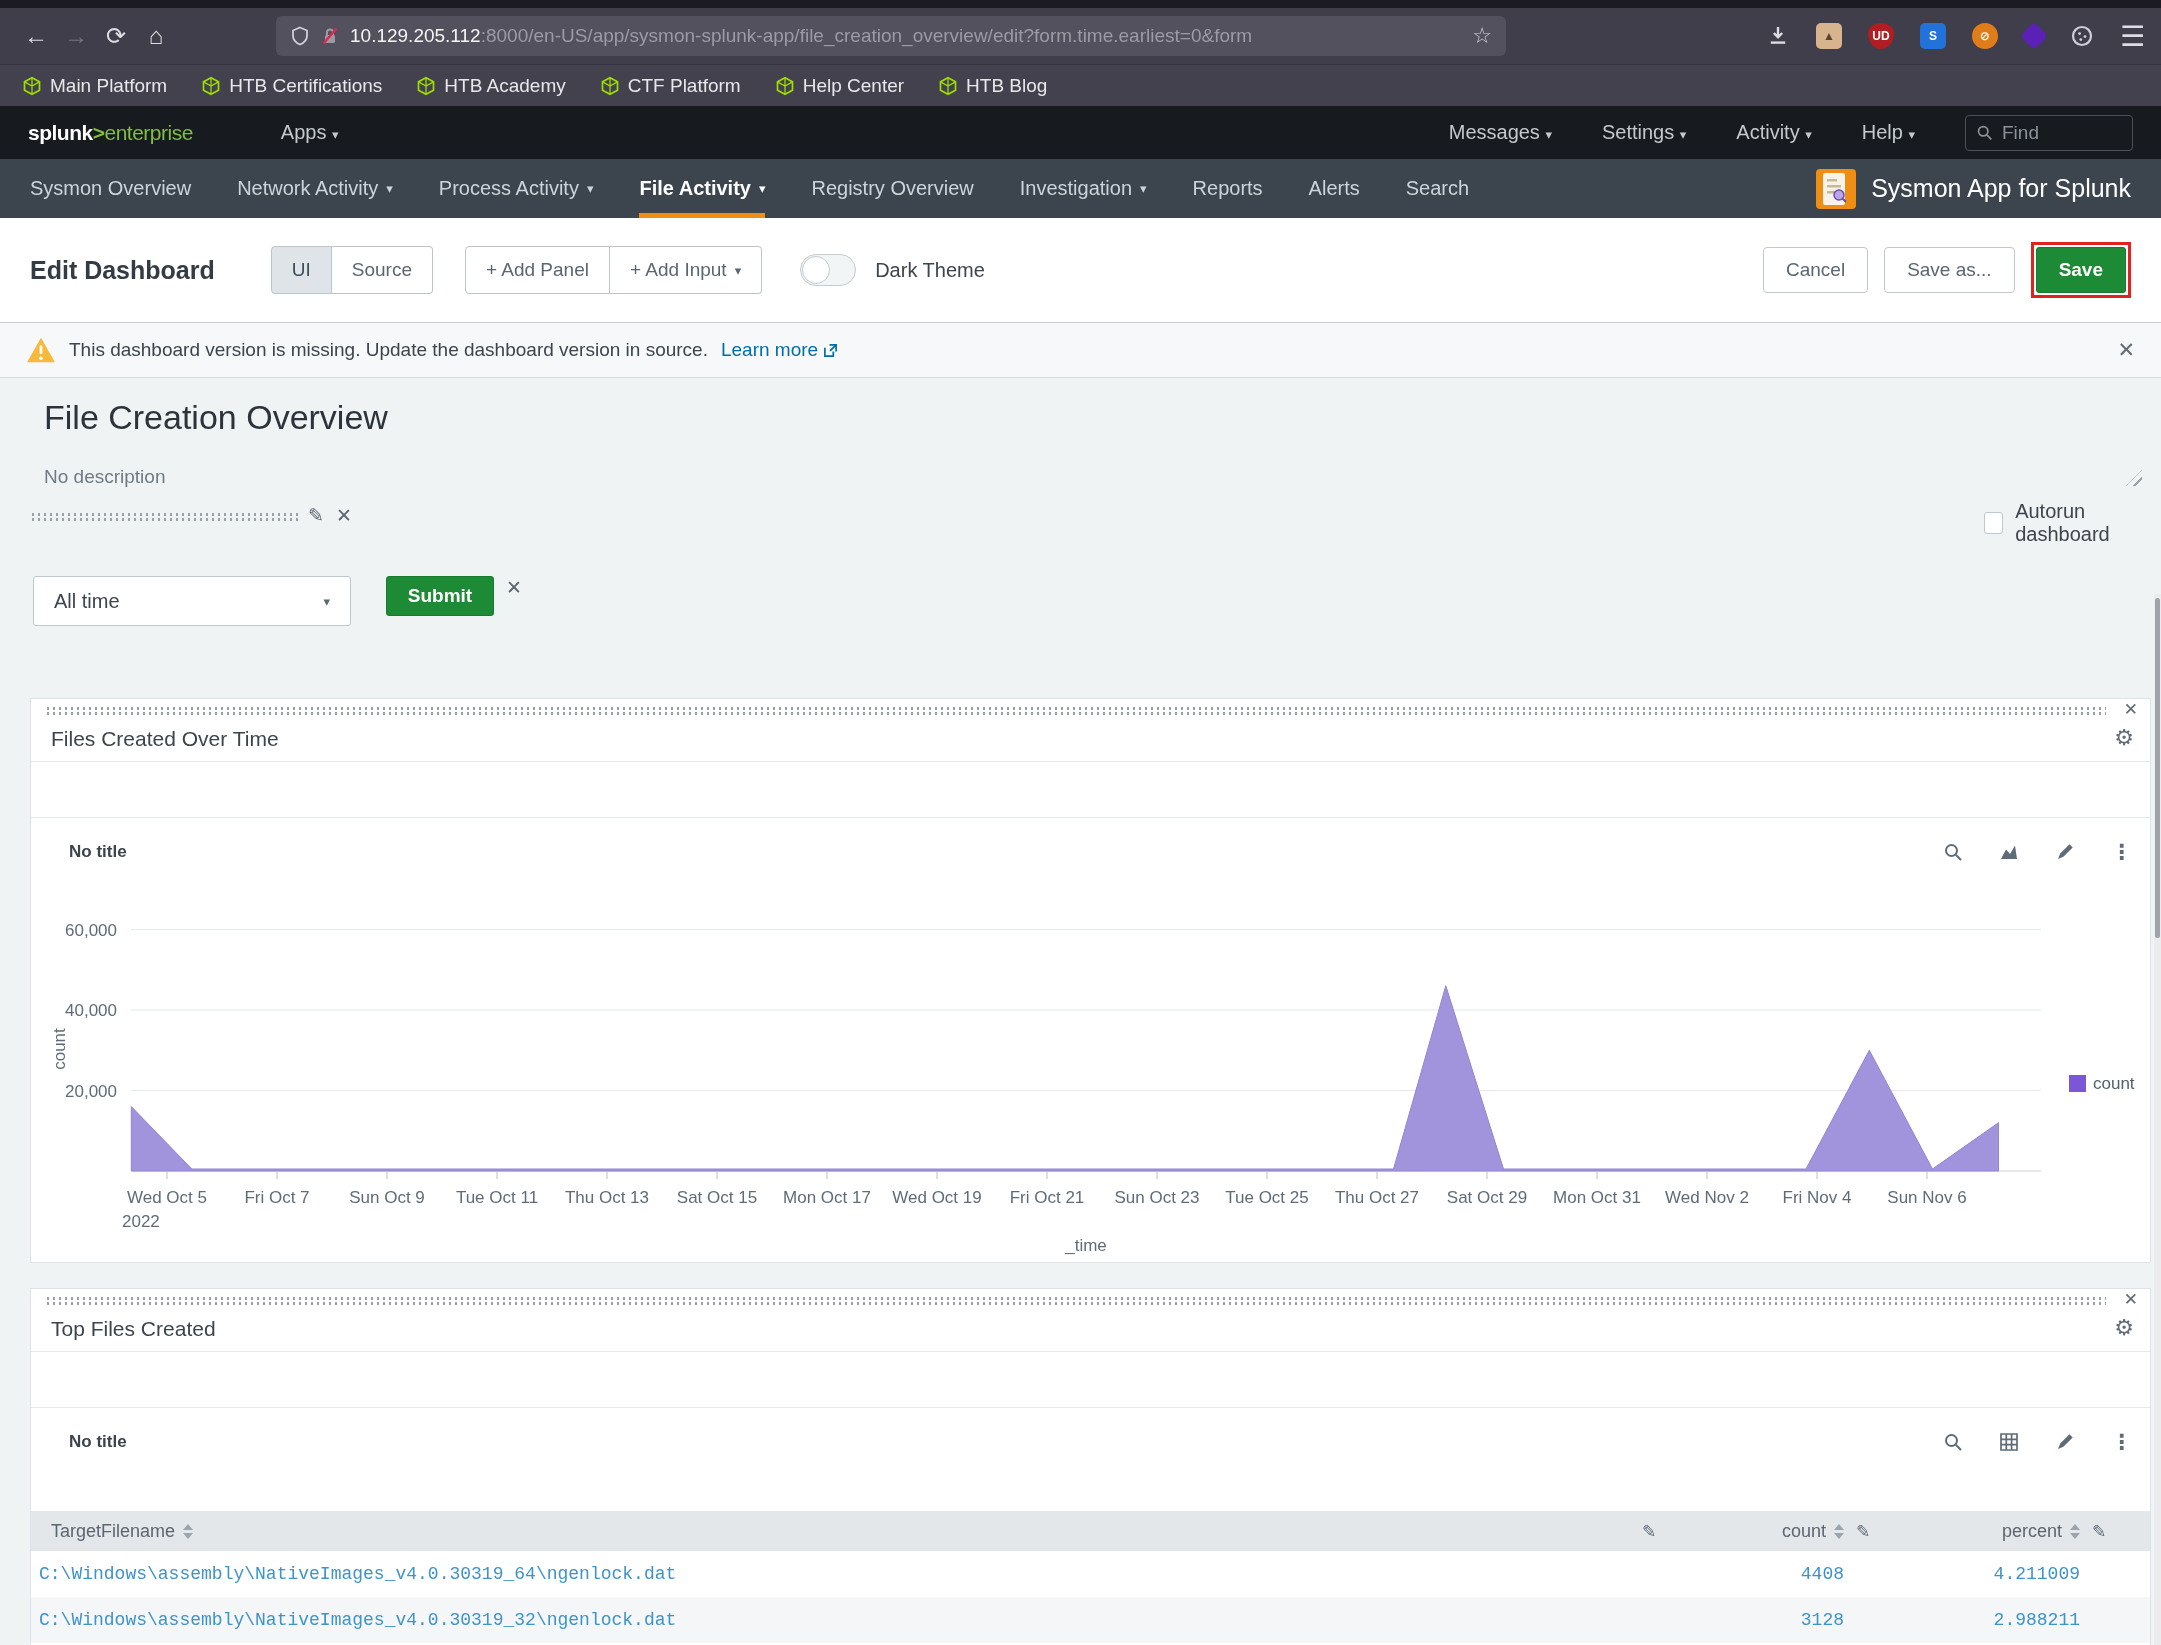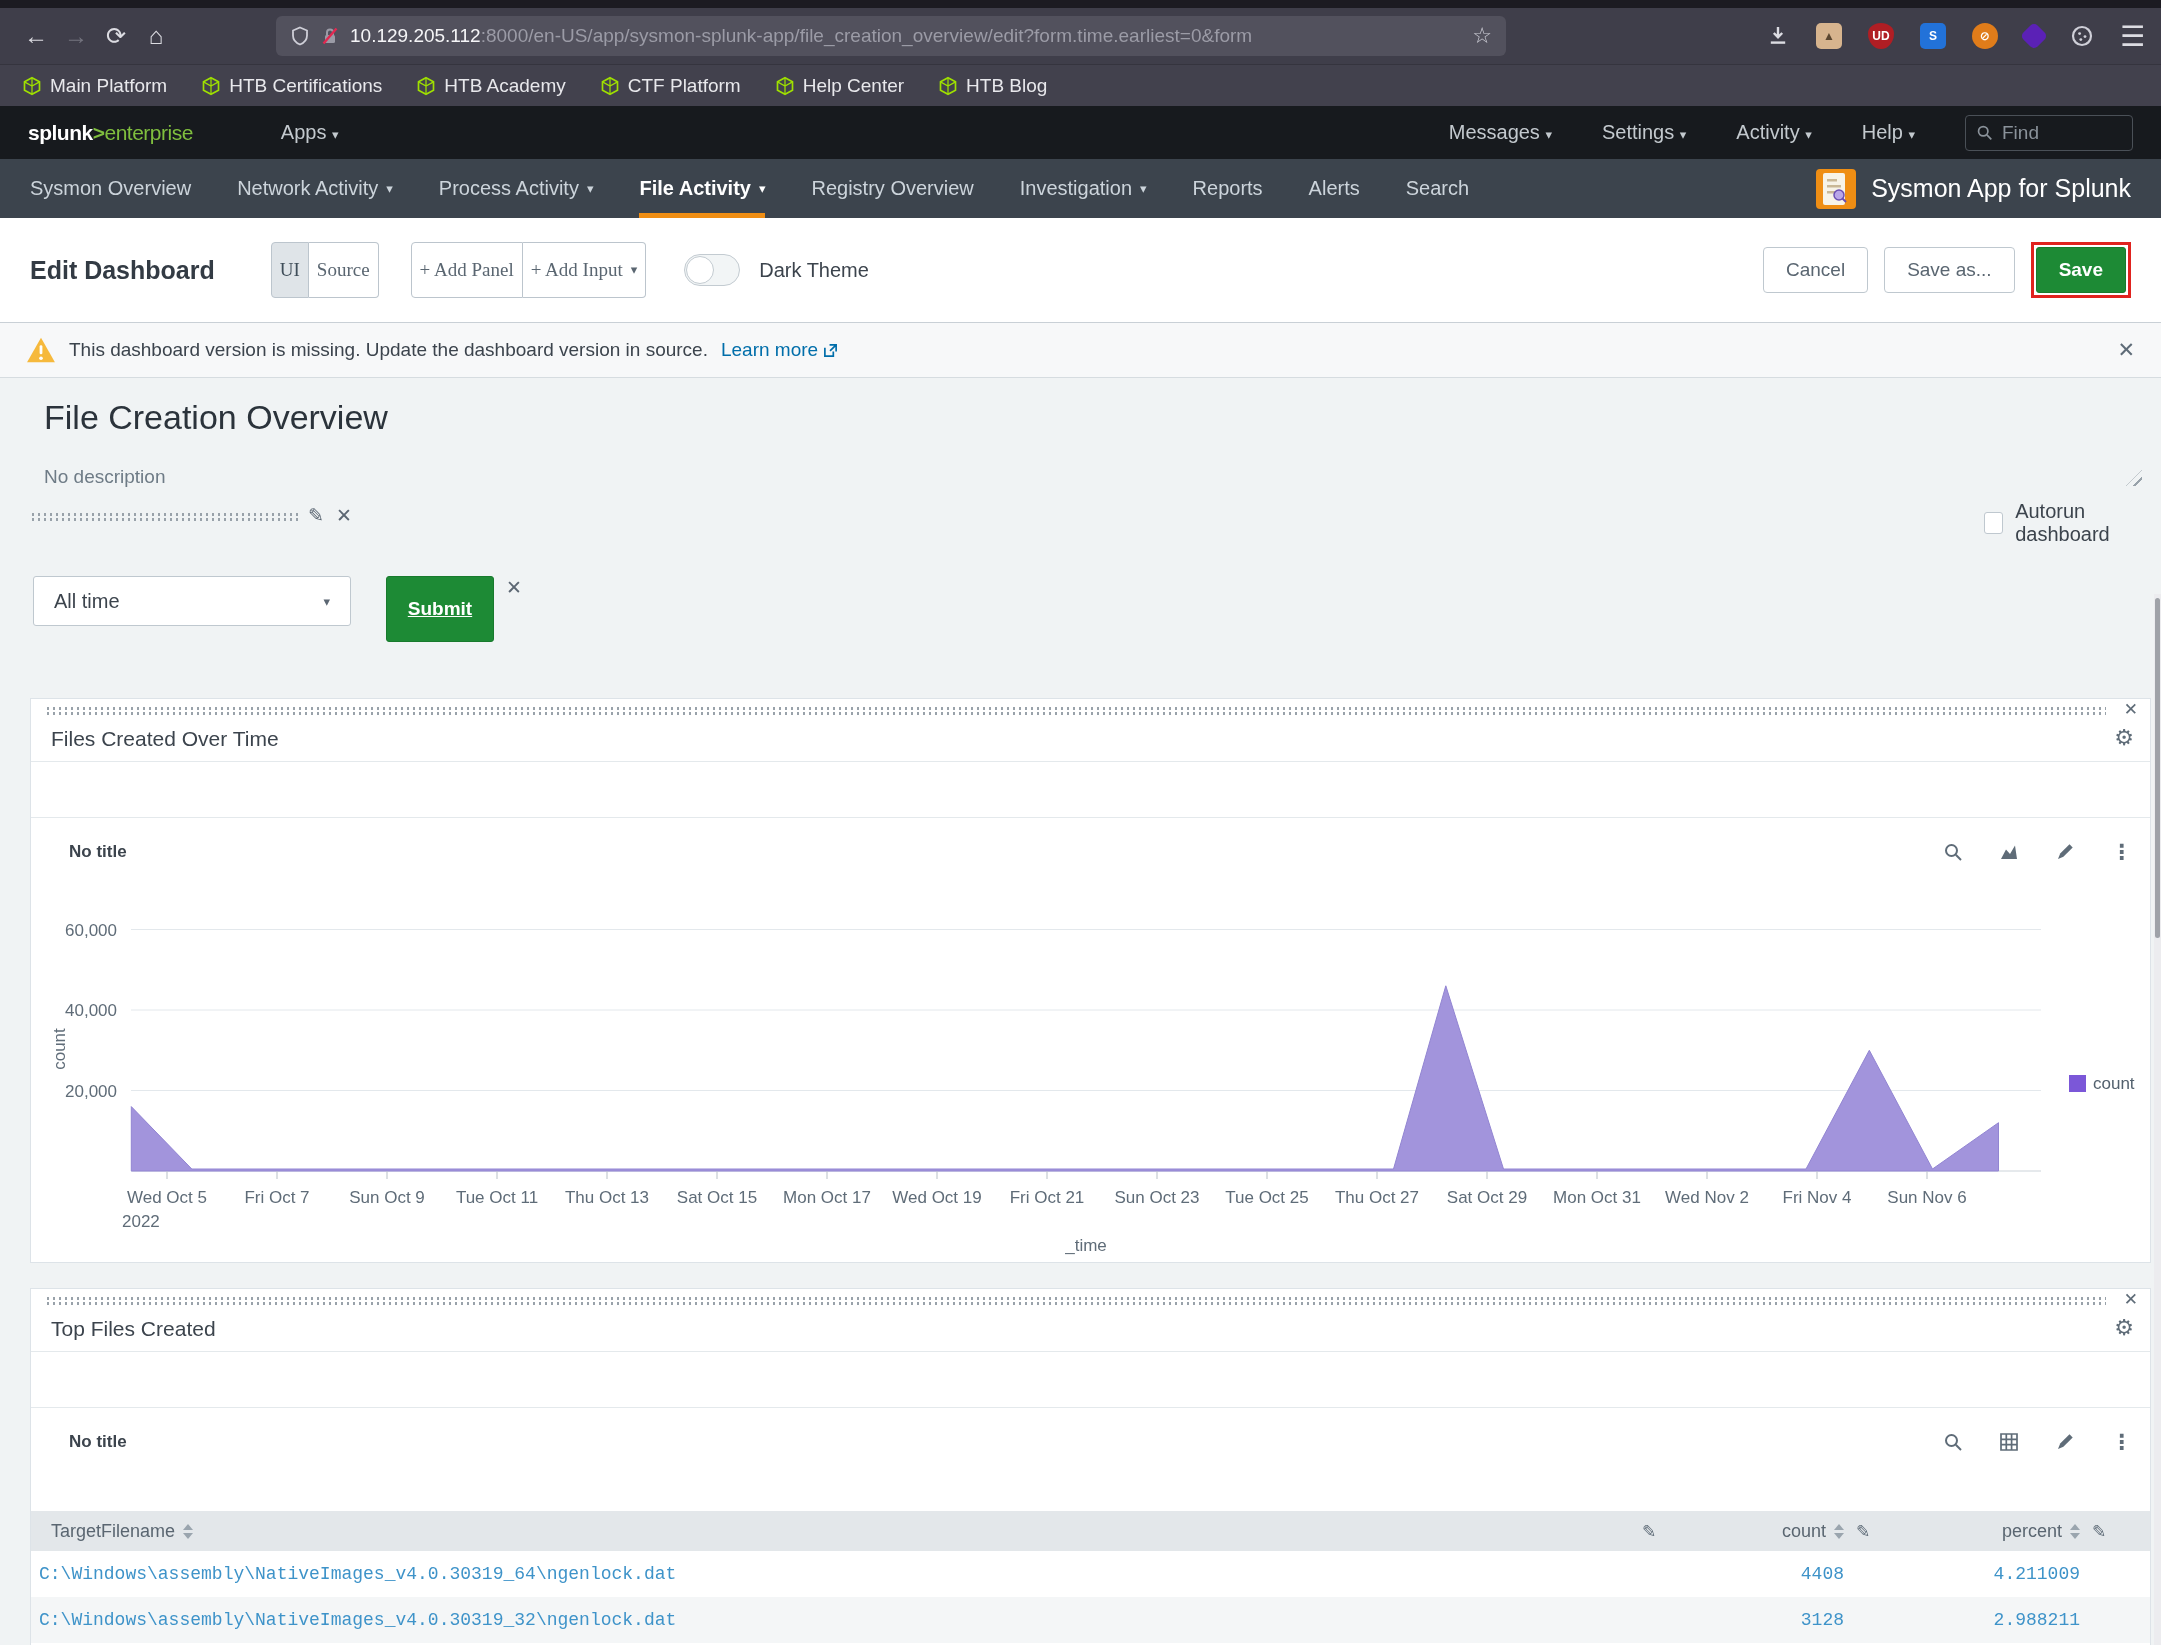--- a/index.html
+++ b/index.html
@@ -41,22 +41,22 @@
   .nav-item { display:flex; align-items:center; gap:8px; color:#ccd4db; font-size:20px; }
   .nav-item.active { color:#fff; font-weight:bold; box-shadow:inset 0 -5px 0 #ef8e14; }
   .appident { margin-left:auto; display:flex; align-items:center; gap:14px; }
   .apptitle { color:#fff; font-size:25px; }
 
   
   .etoolbar { height:105px; background:#fff; border-bottom:1px solid #c9d0d6;
     display:flex; align-items:center; padding:0 30px; }
   .etitle { font-size:25px; font-weight:bold; color:#333b44; }
   .btngroup { display:flex; margin-left:56px; }
-  .gbtn { height:56px; padding:0 8px; background:#fff; border:1px solid #bcc5cd;
-    font-size:19px; color:#5a6671; display:flex; align-items:center; gap:8px;font-family:Liberation Serif, serif; }
+  .gbtn { height:48px; padding:0 20px; background:#fff; border:1px solid #bcc5cd;
+    font-size:19px; color:#5a6671; display:flex; align-items:center; gap:8px; }
   .gbtn + .gbtn { border-left:none; }
   .btngroup .gbtn:first-child { border-radius:4px 0 0 4px; }
   .btngroup .gbtn:last-child { border-radius:0 4px 4px 0; }
   .btngroup .gbtn:only-child { border-radius:4px; }
   .gbtn.seg-active { background:#dfe4e8; color:#3f4d59; }
   .toggle { margin-left:38px; display:flex; align-items:center; gap:19px; }
   .pill { width:56px; height:32px; background:#f2f5f6; border:1px solid #c3cbd1; border-radius:16px; position:relative; }
   .knob { position:absolute; left:1px; top:1px; width:28px; height:28px; background:#fff;
     border:1px solid #c3cbd1; border-radius:50%; }
   .tlabel { font-size:20px; color:#3c444d; }
@@ -85,23 +85,23 @@
   .cklabel { font-size:20px; color:#3c444d; }
   .dots { background-image:radial-gradient(circle,#99a2aa 1.3px,transparent 1.5px);
     background-size:6px 5px; height:10px; }
   .fieldset-dots { position:absolute; left:30px; top:134px; width:270px; }
   .minicon { color:#5c6773; font-size:19px; }
   .fs-pencil { position:absolute; left:308px; top:126px; }
   .fs-close { position:absolute; left:336px; top:126px; }
   .timeinput { position:absolute; left:33px; top:198px; width:318px; height:50px; background:#fff;
     border:1px solid #bfc8cf; border-radius:3px; display:flex; align-items:center; padding:0 20px; }
   .timeval { font-size:20px; color:#3c444d; flex:1; }
-  .submitbtn { position:absolute; left:386px; top:198px; width:108px; height:66px; background:#1d8a35;
+  .submitbtn { position:absolute; left:386px; top:198px; width:108px; height:40px; background:#1d8a35;
     border:1px solid #187a2d; border-radius:3px; color:#fff; font-size:19px; font-weight:bold;
-    display:flex; align-items:center; justify-content:center;text-decoration:underline; }
+    display:flex; align-items:center; justify-content:center; }
   .sub-close { position:absolute; left:506px; top:198px; }
 
   
   .panel { position:absolute; left:30px; width:2121px; background:#fff; border:1px solid #dde3e8; }
   .panel1 { top:320px; height:565px; }
   .panel2 { top:910px; height:420px; }
   .drag-dots { position:absolute; left:14px; right:44px; top:7px; }
   .p-close { position:absolute; right:12px; top:0px; color:#5f6c78; font-size:17px; }
   .p-title { position:absolute; left:20px; top:28px; font-size:21px; color:#3c444d; }
   .p-gear { position:absolute; right:16px; top:26px; color:#5f6c78; font-size:22px;

